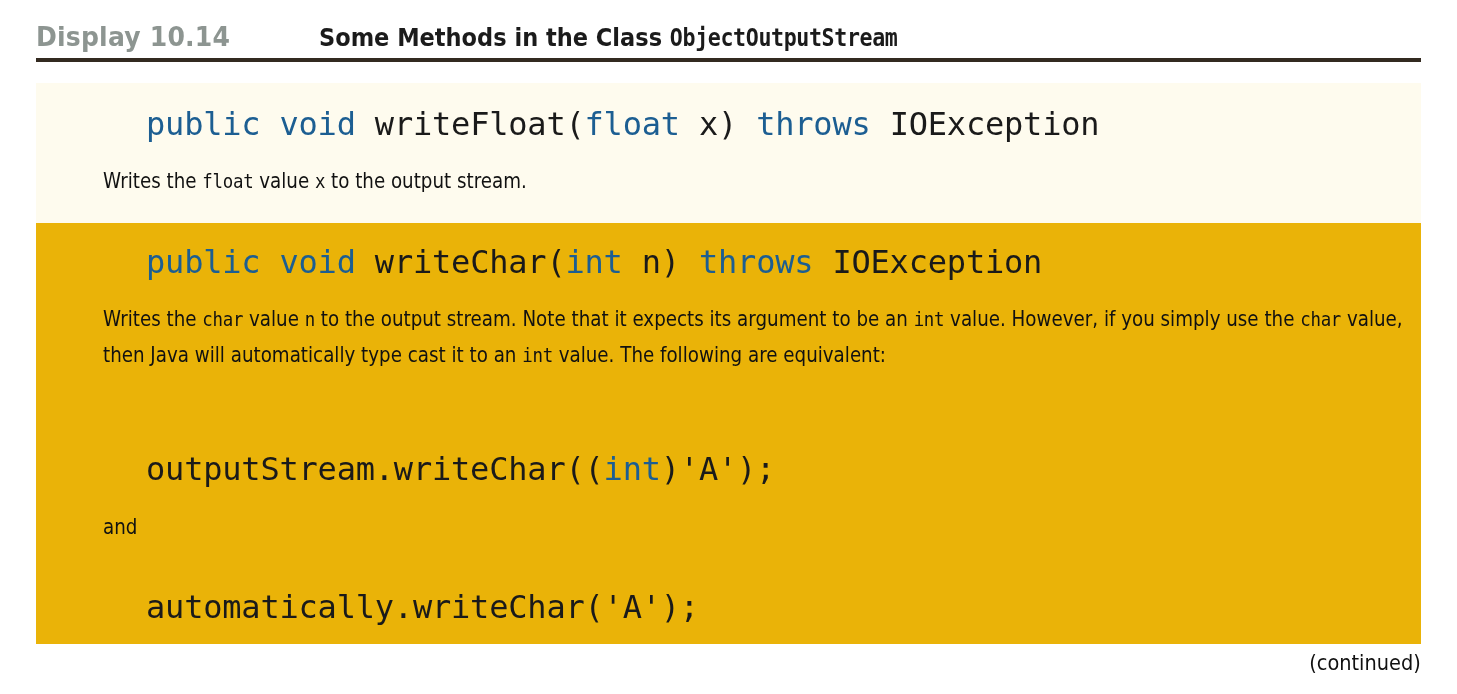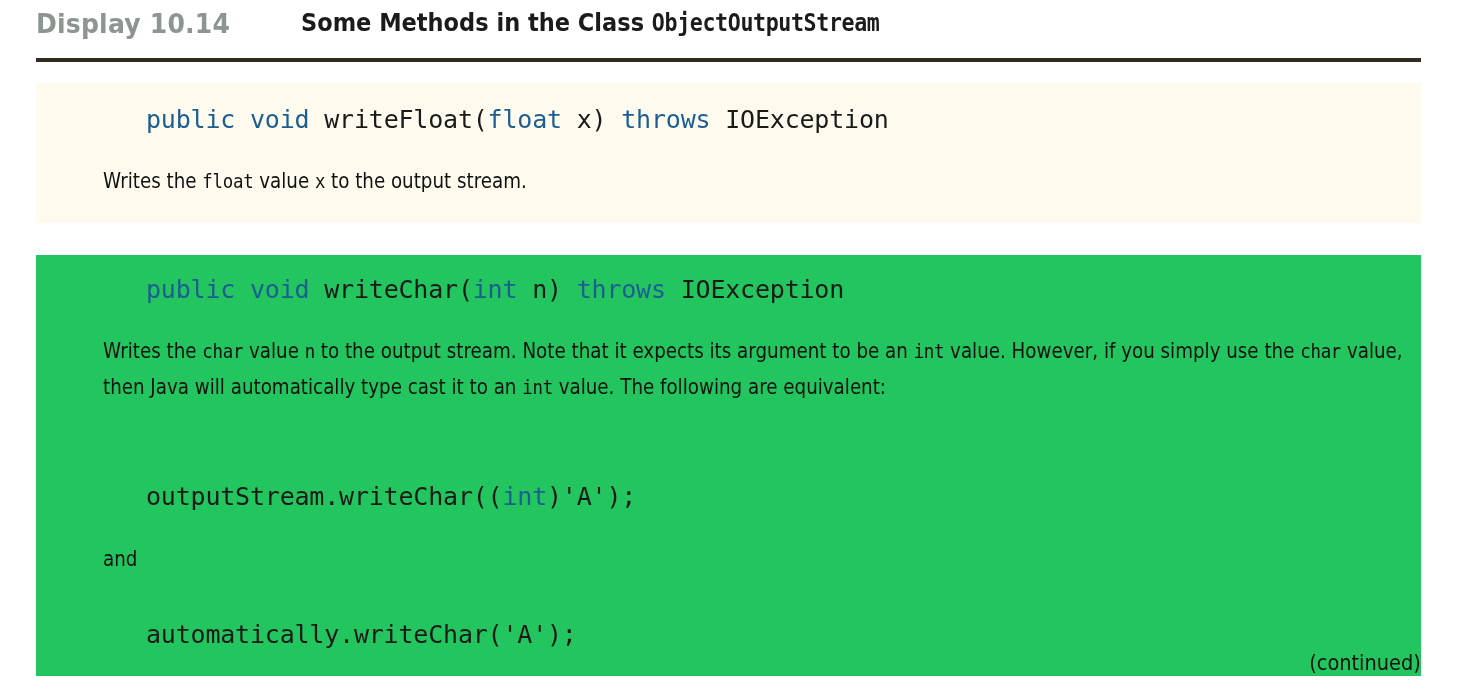--- a/index.html
+++ b/index.html
@@ -17,21 +17,22 @@
   }
 
   
   .header {
     position: absolute;
     left: 36px;
     top: 8px;
     width: 1385px;
     height: 44px;
     display: flex;
-    align-items: flex-start;
+    align-items: flex-end;
+    gap: 18px;
   }
   .display-label {
     color: #8d9591;
     font-family: "DejaVu Sans", sans-serif;
     font-weight: bold;
     font-size: 27px;
     letter-spacing: 0.2px;
     transform: scaleX(0.93);
     transform-origin: left bottom;
     white-space: nowrap;
@@ -62,31 +63,31 @@
   }
 
   
   .block {
     position: absolute;
     left: 36px;
     width: 1385px;
     box-sizing: border-box;
   }
   .block-cream { background: #fefbee; }
-  .block-tan   { background: #22c55e; margin-top: 32px; }
+  .block-tan   { background: #eab308; }
 
   #block-float { top: 83px;  height: 140px; }
   #block-char  { top: 223px; height: 421px; }
 
   
   .code-line {
     position: absolute;
     left: 110px;
     font-family: "DejaVu Sans Mono", monospace;
-    font-size: 25px;
+    font-size: 32px;
     color: #1a1a1a;
     white-space: pre;
     letter-spacing: -0.2px;
   }
   .code-line .kw { color: #1c5e92; }
 
   
   .body-text {
     position: absolute;
     left: 67px;

